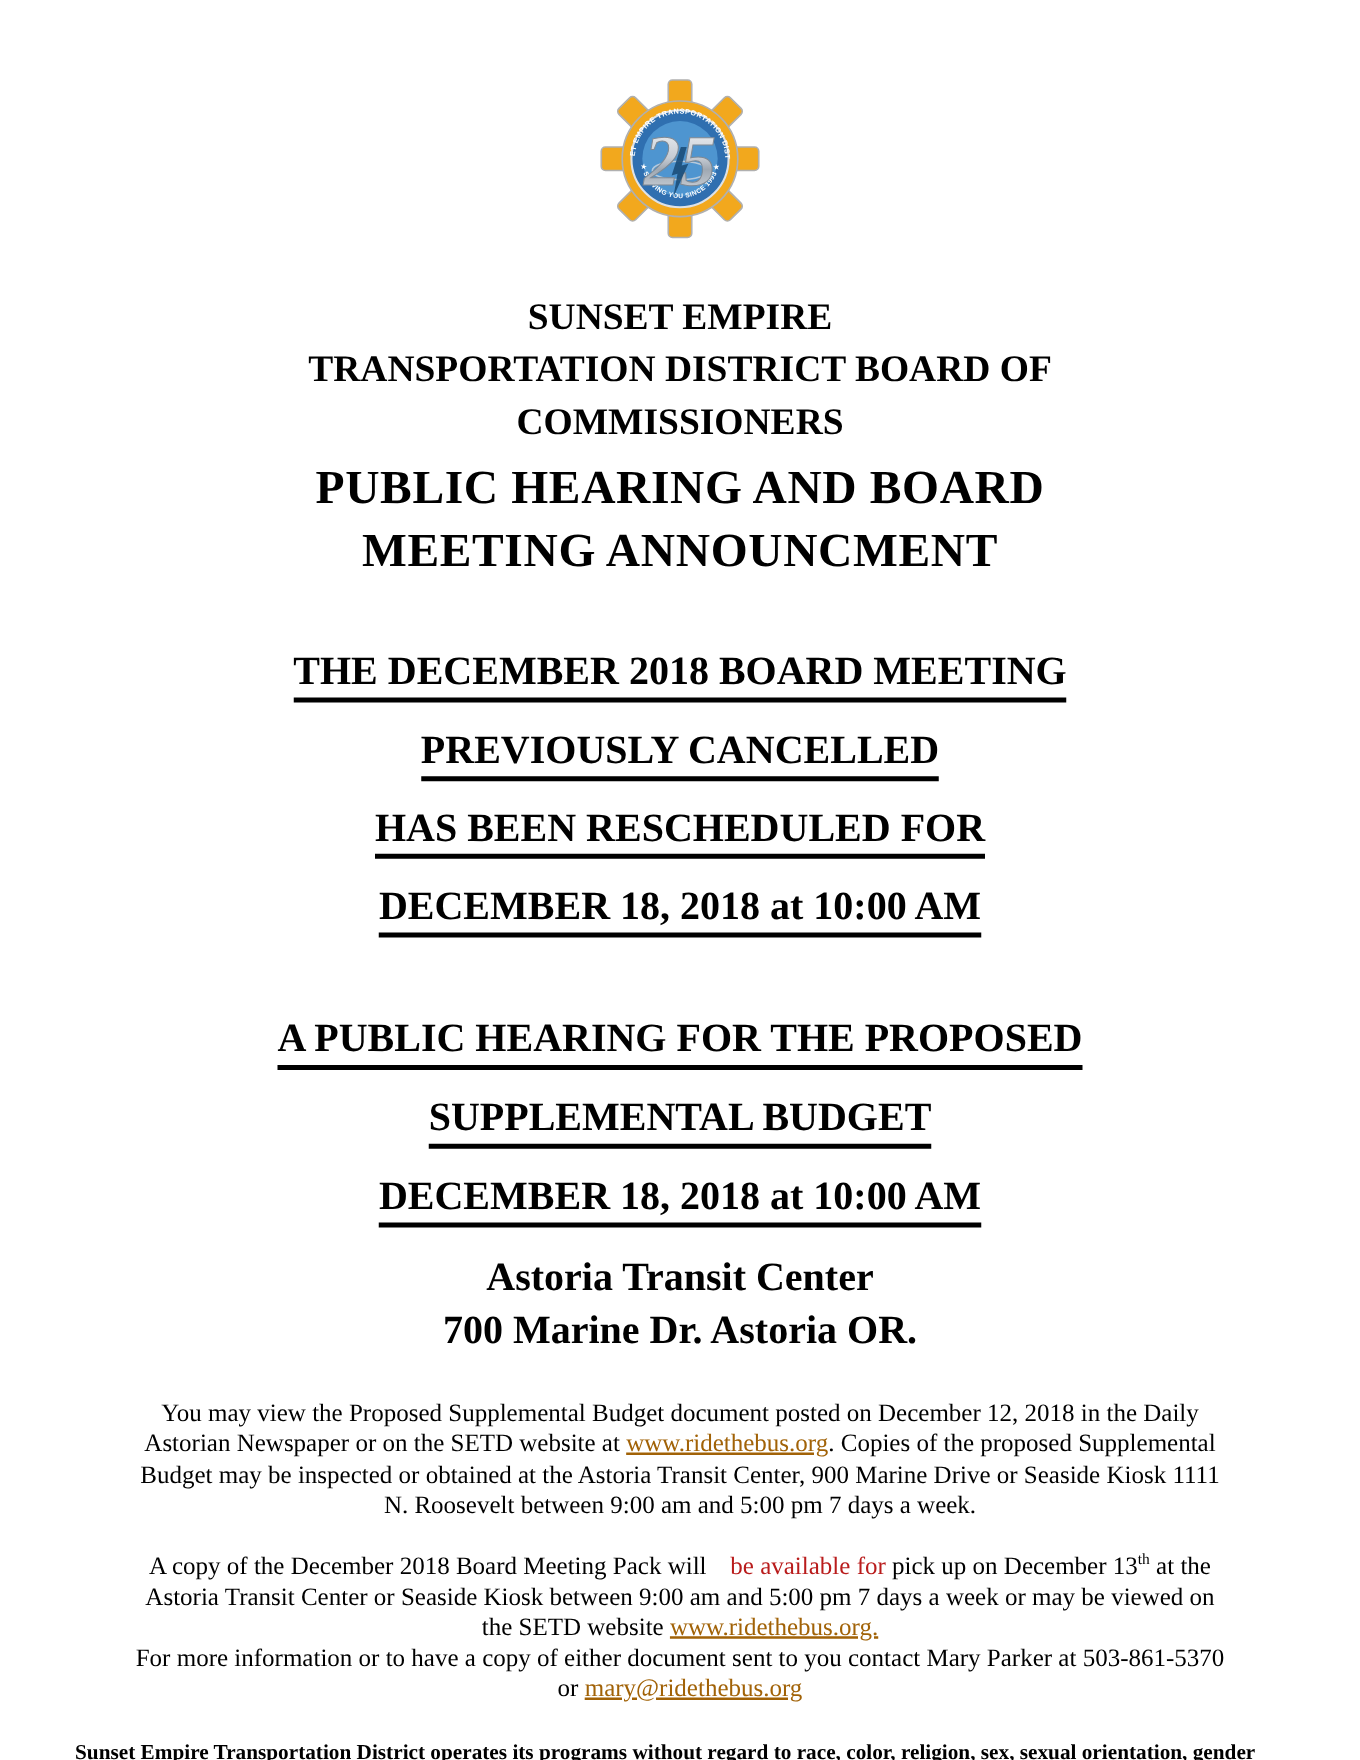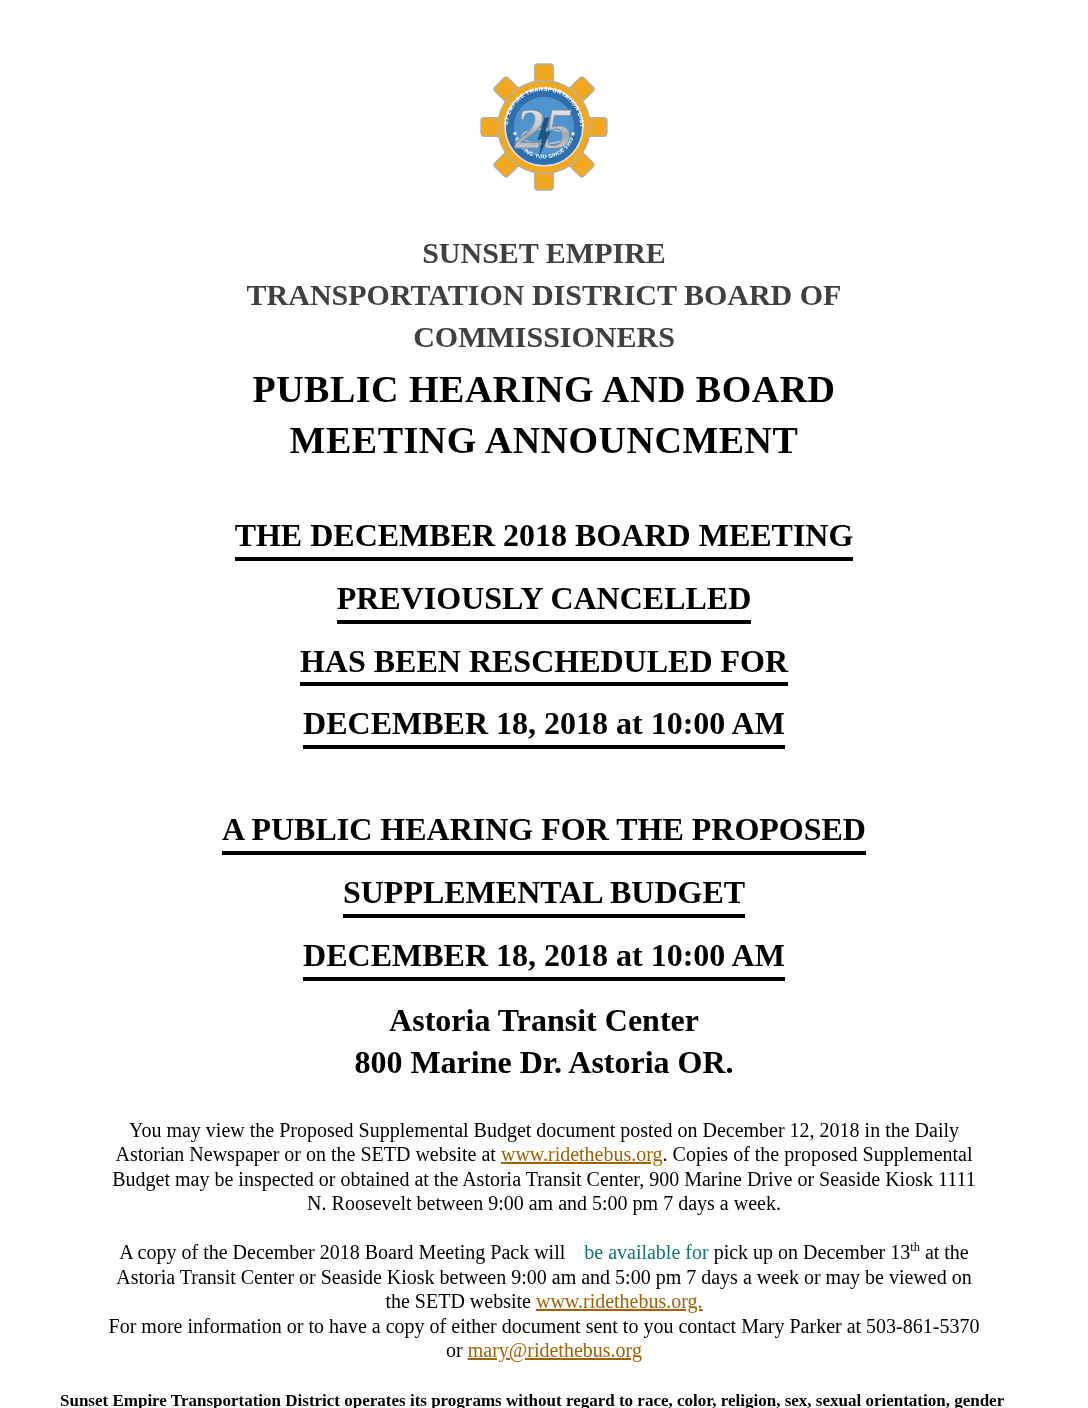--- a/index.html
+++ b/index.html
@@ -11,21 +11,21 @@
     background: #ffffff;
     font-family: "Liberation Serif", serif;
     color: #000000;
     padding: 60px 60px 30px 60px;
   }
   .logo-wrap { text-align: center; margin-bottom: 34px; }
   .logo-wrap svg { display: inline-block; }
 
   .org-heading {
     text-align: center;
-    color: #404040;
+    color: #000000;
     font-weight: bold;
     font-size: 30px;
     line-height: 1.4;
   }
   .doc-title {
     text-align: center;
     font-weight: bold;
     font-size: 38px;
     line-height: 1.33;
     letter-spacing: 0.5px;
@@ -52,21 +52,21 @@
     text-align: center;
     font-size: 20px;
     line-height: 1.23;
   }
   .body-para.first { margin-top: 36px; }
   a.link {
     color: #a16207;
     text-decoration: underline;
     cursor: pointer;
   }
-  .hl-blue { color: #0f766e; margin-left: 14px; }
+  .hl-blue { color: #b91c1c; margin-left: 14px; }
   sup.sup { font-size: 0.62em; vertical-align: super; line-height: 0; }
 
   .legal-footer {
     margin-top: 26px;
     text-align: left;
     font-size: 17px;
     font-weight: bold;
     line-height: 1.42;
   }
 </style>
@@ -128,21 +128,21 @@
     <div class="line"><span class="u">PREVIOUSLY CANCELLED</span></div>
     <div class="line"><span class="u">HAS BEEN RESCHEDULED FOR</span></div>
     <div class="line"><span class="u">DECEMBER 18, 2018 at 10:00 AM</span></div>
   </div>
 
   <div class="notice notice-2">
     <div class="line"><span class="u">A PUBLIC HEARING FOR THE PROPOSED</span></div>
     <div class="line"><span class="u">SUPPLEMENTAL BUDGET</span></div>
     <div class="line"><span class="u">DECEMBER 18, 2018 at 10:00 AM</span></div>
     <div class="loc-line">Astoria Transit Center</div>
-    <div class="loc-line">800 Marine Dr. Astoria OR.</div>
+    <div class="loc-line">700 Marine Dr. Astoria OR.</div>
   </div>
 
   <p class="body-para first">
     <span>You may view the Proposed Supplemental Budget document posted on December 12, 2018 in the Daily Astorian Newspaper or on the SETD website at </span><a class="link">www.ridethebus.org</a><span>. Copies of the proposed Supplemental Budget may be inspected or obtained at the Astoria Transit Center, 900 Marine Drive or Seaside Kiosk 1111 N. Roosevelt between 9:00 am and 5:00 pm 7 days a week.</span>
   </p>
 
   <p class="body-para">
     <span>A copy of the December 2018 Board Meeting Pack will </span><span class="hl-blue">be available for</span><span> pick up on December 13</span><sup class="sup">th</sup><span> at the Astoria Transit Center or Seaside Kiosk between 9:00 am and 5:00 pm 7 days a week or may be viewed on the SETD website </span><a class="link">www.ridethebus.org.</a>
   </p>
   <p class="body-para" style="margin-top:0;">

